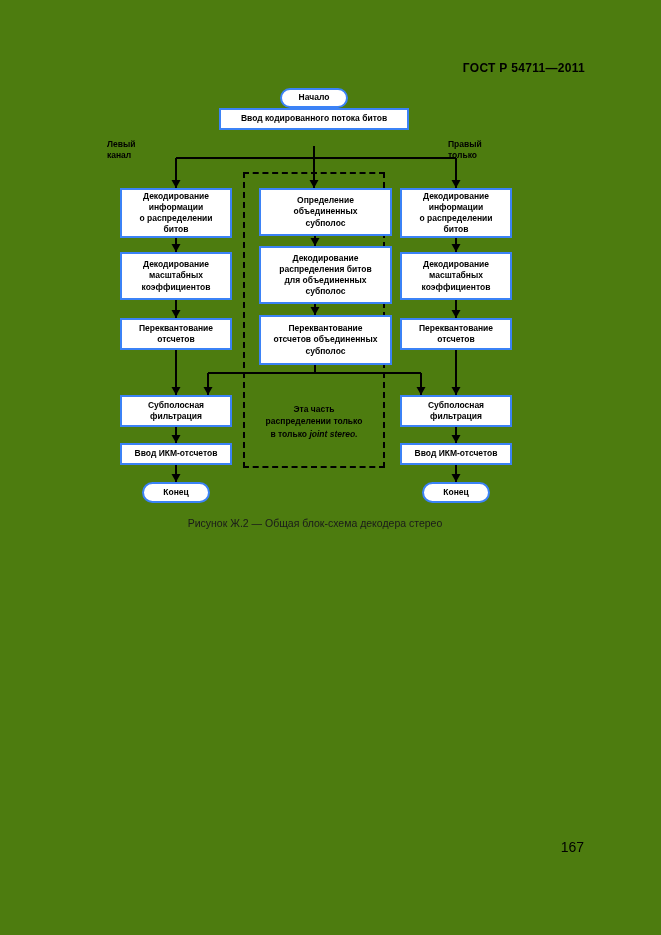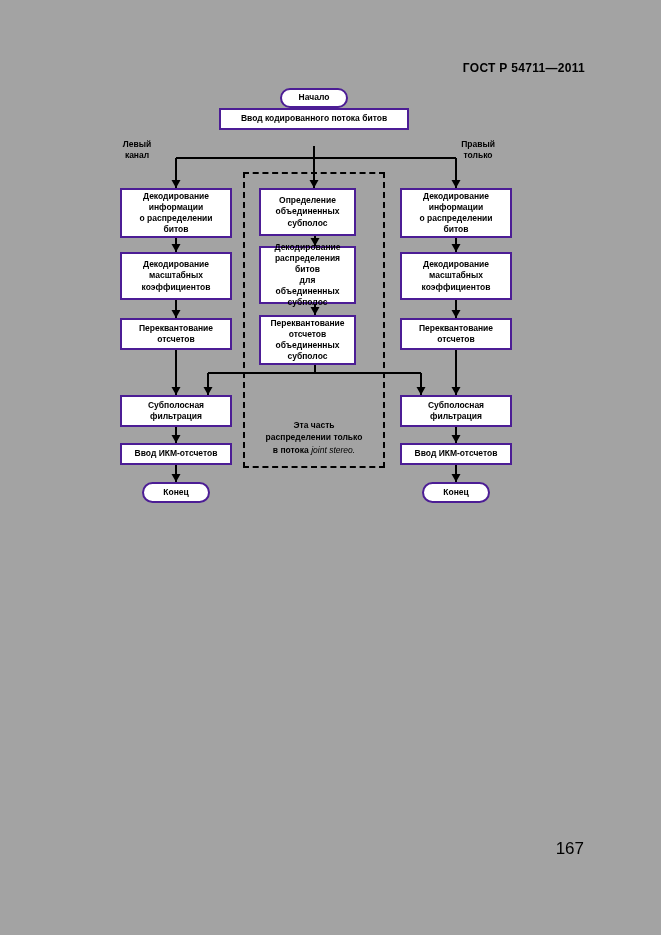--- a/index.html
+++ b/index.html
@@ -1,49 +1,48 @@
 <!DOCTYPE html>
 <html><head>
 <meta charset="utf-8">
 <style>
   html,body { margin:0; padding:0; background:#e8e8e8; }
   .page {
     position:relative; width:661px; height:935px; margin:0 auto;
-    background:#a3a3a3; overflow:hidden;
+    background:#4d7c0f; overflow:hidden;
     font-family:"Liberation Sans", sans-serif; color:#000;
   }
   .hdr {
     position:absolute; top:61px; right:76px;
     font-size:12px; font-weight:bold; letter-spacing:.3px;
   }
-  .pagenum { position:absolute; top:839px; right:77px; font-size:17px; }
+  .pagenum { position:absolute; top:839px; right:77px; font-size:14px; }
   .caption {
     position:absolute; top:517px; left:65px; width:500px;
     text-align:center; font-size:10.5px; color:#1a1a1a;
   }
   
   .fbox {
     position:absolute; box-sizing:border-box;
-    border:2px solid #4c1d95; background:#fff;
+    border:2px solid #3b82f6; background:#fff;
     display:flex; align-items:center; justify-content:center;
     text-align:center; font-weight:bold; font-size:8.5px; line-height:1.3;
     padding:2px 10px; white-space:pre-line; z-index:3;
   }
   .term { border-radius:11px; }
   .chlabel {
-    position:absolute; width:60px; text-align:center; font-weight:bold;
+    position:absolute; width:60px; font-weight:bold;
     font-size:8.5px; line-height:1.35; white-space:pre-line; z-index:3;
   }
   .note {
     position:absolute; left:247px; top:403px; width:134px;
     text-align:center; font-weight:bold; font-size:8.5px; line-height:1.45;
     z-index:3;
-    margin-top:16px;
   }
-  .note i { font-weight:normal; }
+  .note i { font-weight:bold; }
   .dashedbox {
     position:absolute; left:243px; top:172px; width:142px; height:296px;
     border:2px dashed #000; box-sizing:border-box; z-index:1; background:transparent;
   }
   .wires { position:absolute; left:0; top:0; z-index:2; pointer-events:none; }
 
   
   #start { left:280px; top:88px; width:68px; height:20px; }
   #input { left:219px; top:108px; width:190px; height:22px; }
   #lbl-left  { left:107px; top:139px; }
@@ -52,21 +51,21 @@
   
   .lcol { left:120px; width:112px; }
   #l1 { top:188px; height:50px; }
   #l2 { top:252px; height:48px; }
   #l3 { top:318px; height:32px; }
   #l4 { top:395px; height:32px; }
   #l5 { top:443px; height:22px; }
   #lend { left:142px; top:482px; width:68px; height:21px; }
 
   
-  .mcol { left:259px; width:97px;text-align:center; }
+  .mcol { left:259px; width:133px;text-align:center; }
   #m1 { top:188px; height:48px; }
   #m2 { top:246px; height:58px; }
   #m3 { top:315px; height:50px; }
 
   
   .rcol { left:400px; width:112px; }
   #r1 { top:188px; height:50px; }
   #r2 { top:252px; height:48px; }
   #r3 { top:318px; height:32px; }
   #r4 { top:395px; height:32px; }
@@ -147,32 +146,33 @@
   <div id="m2" class="fbox mcol">Декодирование
 распределения битов
 для объединенных
 субполос</div>
   <div id="m3" class="fbox mcol">Переквантование
 отсчетов объединенных
 субполос</div>
 
   <div class="note"><span>Эта часть</span><br>
     <span>распределении только</span><br>
-    <span>в потока</span> <i>joint stereo.</i>
+    <span>в только</span> <i>joint stereo.</i>
   </div>
 
   <div id="r1" class="fbox rcol">Декодирование
 информации
 о распределении битов</div>
   <div id="r2" class="fbox rcol">Декодирование
 масштабных
 коэффициентов</div>
   <div id="r3" class="fbox rcol">Переквантование
 отсчетов</div>
   <div id="r4" class="fbox rcol">Субполосная
 фильтрация</div>
   <div id="r5" class="fbox rcol">Ввод ИКМ-отсчетов</div>
   <div id="rend" class="fbox term">Конец</div>
 
+  <div class="caption">Рисунок Ж.2 — Общая блок-схема декодера стерео</div>
 
   <div class="pagenum">167</div>
 
 </div>
 
 </body></html>

